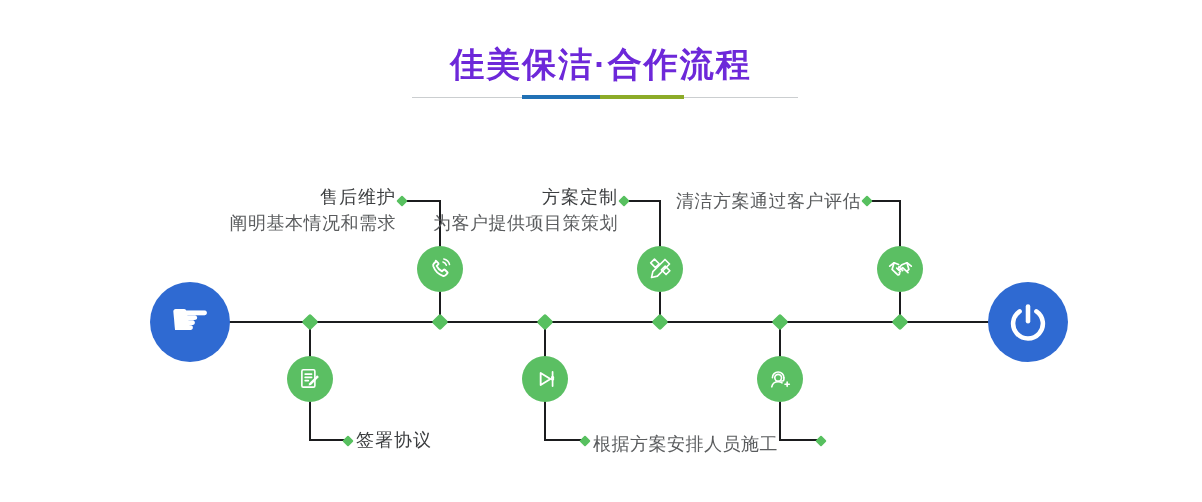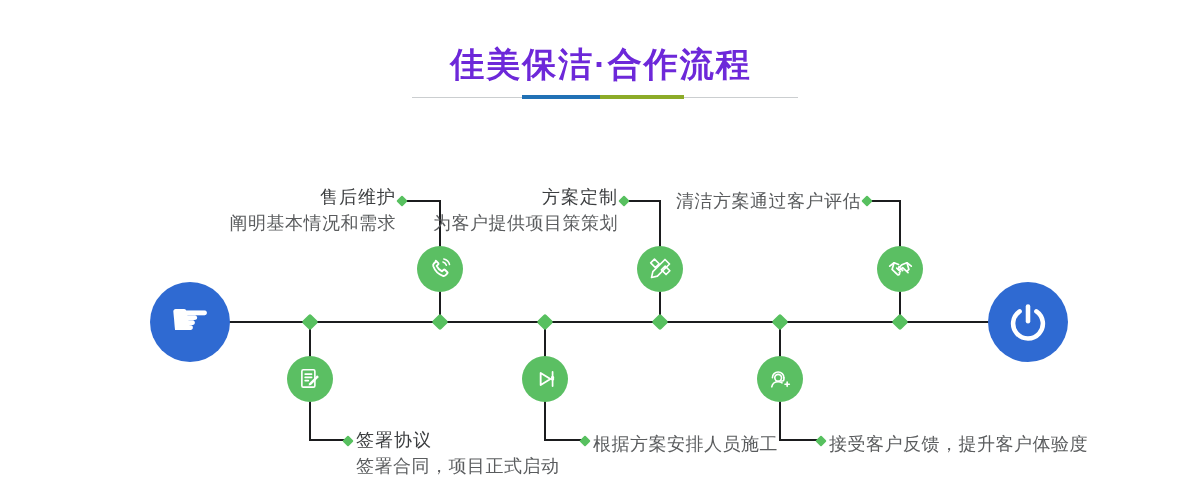--- a/index.html
+++ b/index.html
@@ -161,22 +161,20 @@
   <div class="step-label align-right" style="left:368px;top:186px;width:250px;">
     <div class="step-title">方案定制</div>
     <div class="step-desc">为客户提供项目策策划</div>
   </div>
   <div class="step-label align-right" style="left:611px;top:186px;width:250px;">
     <div class="step-desc">清洁方案通过客户评估</div>
   </div>
 
   <div class="step-label align-left" style="left:356px;top:429px;width:280px;">
     <div class="step-title">签署协议</div>
-    <div class="step-desc">签署合同，项目正式启动</div>
   </div>
   <div class="step-label align-left" style="left:593px;top:429px;width:280px;">
     <div class="step-desc">根据方案安排人员施工</div>
   </div>
   <div class="step-label align-left" style="left:829px;top:429px;width:300px;">
-    <div class="step-desc">接受客户反馈，提升客户体验度</div>
   </div>
 
 </div>
 
 </body></html>

